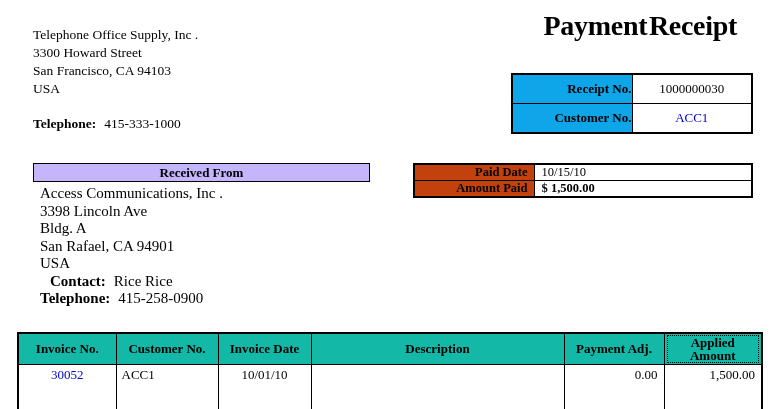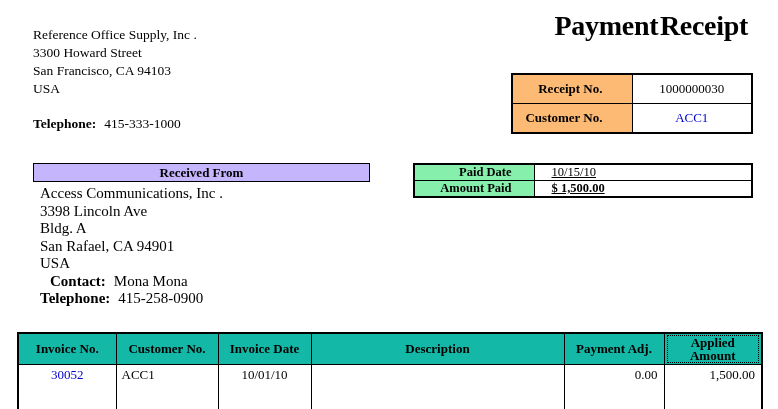--- a/index.html
+++ b/index.html
@@ -9,52 +9,52 @@
   }
 
   
   .company { position:absolute; left:33px; top:26px; font-size:13.5px; line-height:18px; }
   .company .tel-line { margin-top:17px; }
   .lbl-b { font-weight:bold; }
   .gap8 { display:inline-block; width:8px; }
 
   
   .title {
-    position:absolute; top:10px; right:30px;
+    position:absolute; top:10px; right:41px;
     font-size:28px; font-weight:bold; letter-spacing:-0.3px; word-spacing:-5px;
   }
 
   
   .receipt-table {
     position:absolute; left:511px; top:73px;
     border-collapse:collapse; table-layout:fixed; border:2px solid #000;
   }
   .receipt-table td { border:1px solid #000; height:28px; font-size:13px; padding:0; overflow:hidden; }
-  .receipt-table td.lbl { background:#fdba74; font-weight:bold; text-align:right; padding-right:29px; }
+  .receipt-table td.lbl { background:#0ea5e9; font-weight:bold; text-align:right; padding-right:0; }
   .receipt-table td.val { text-align:center; }
 
   
   .rf-header {
     position:absolute; left:33px; top:163px; width:335px; height:17px;
     background:#c4b5fd; border:1px solid #000;
     text-align:center; font-weight:bold; font-size:13px; line-height:17px;
   }
 
   
   .payer { position:absolute; left:40px; top:185px; font-size:15px; line-height:17.5px; }
   .payer .contact-line { padding-left:10px; }
 
   
   .pay-table {
     position:absolute; left:413px; top:163px;
     border-collapse:collapse; table-layout:fixed; border:2px solid #000;
   }
   .pay-table td { border:1px solid #000; height:15px; font-size:12.5px; padding:0; overflow:hidden; }
-  .pay-table td.lbl { background:#86efac; font-weight:bold; text-align:right; padding-right:22px; }
-  .pay-table td.val { padding-left:17px;text-decoration:underline; }
+  .pay-table td.lbl { background:#c2410c; font-weight:bold; text-align:right; padding-right:6px; }
+  .pay-table td.val { padding-left:7px; }
   .bold { font-weight:bold; }
 
   
   .inv-table {
     position:absolute; left:17px; top:332px;
     border-collapse:collapse; table-layout:fixed; border:2px solid #000;
   }
   .inv-table th {
     border:1px solid #000; background:#14b8a6; font-weight:bold;
     font-size:13px; height:17px; padding:0; text-align:center; overflow:hidden;
@@ -68,21 +68,21 @@
   .ta-r { text-align:right; padding-right:6px !important; }
   .link { color:#0000cc; cursor:pointer; text-decoration:none; }
   .focus-box { display:block; margin:1px 2px; border:1px dotted #000; line-height:13px; padding:0; }
 </style>
 </head>
 <body>
 
 <div class="page">
 
   <div class="company">
-    <div>Reference Office Supply, Inc .</div>
+    <div>Telephone Office Supply, Inc .</div>
     <div>3300  Howard Street</div>
     <div>San Francisco, CA 94103</div>
     <div>USA</div>
     <div class="tel-line">
       <span class="lbl-b">Telephone:</span><span class="gap8"></span><span>415-333-1000</span>
     </div>
   </div>
 
   <div class="title">Payment Receipt</div>
 
@@ -105,21 +105,21 @@
 
   <div class="rf-header">Received From</div>
 
   <div class="payer">
     <div>Access Communications, Inc .</div>
     <div>3398  Lincoln Ave</div>
     <div>Bldg. A</div>
     <div>San Rafael, CA  94901</div>
     <div>USA</div>
     <div class="contact-line">
-      <span class="lbl-b">Contact:</span><span class="gap8"></span><span>Mona Mona</span>
+      <span class="lbl-b">Contact:</span><span class="gap8"></span><span>Rice Rice</span>
     </div>
     <div>
       <span class="lbl-b">Telephone:</span><span class="gap8"></span><span>415-258-0900</span>
     </div>
   </div>
 
   <table class="pay-table">
     <colgroup>
         <col style="width:120px">
         <col style="width:218px">

